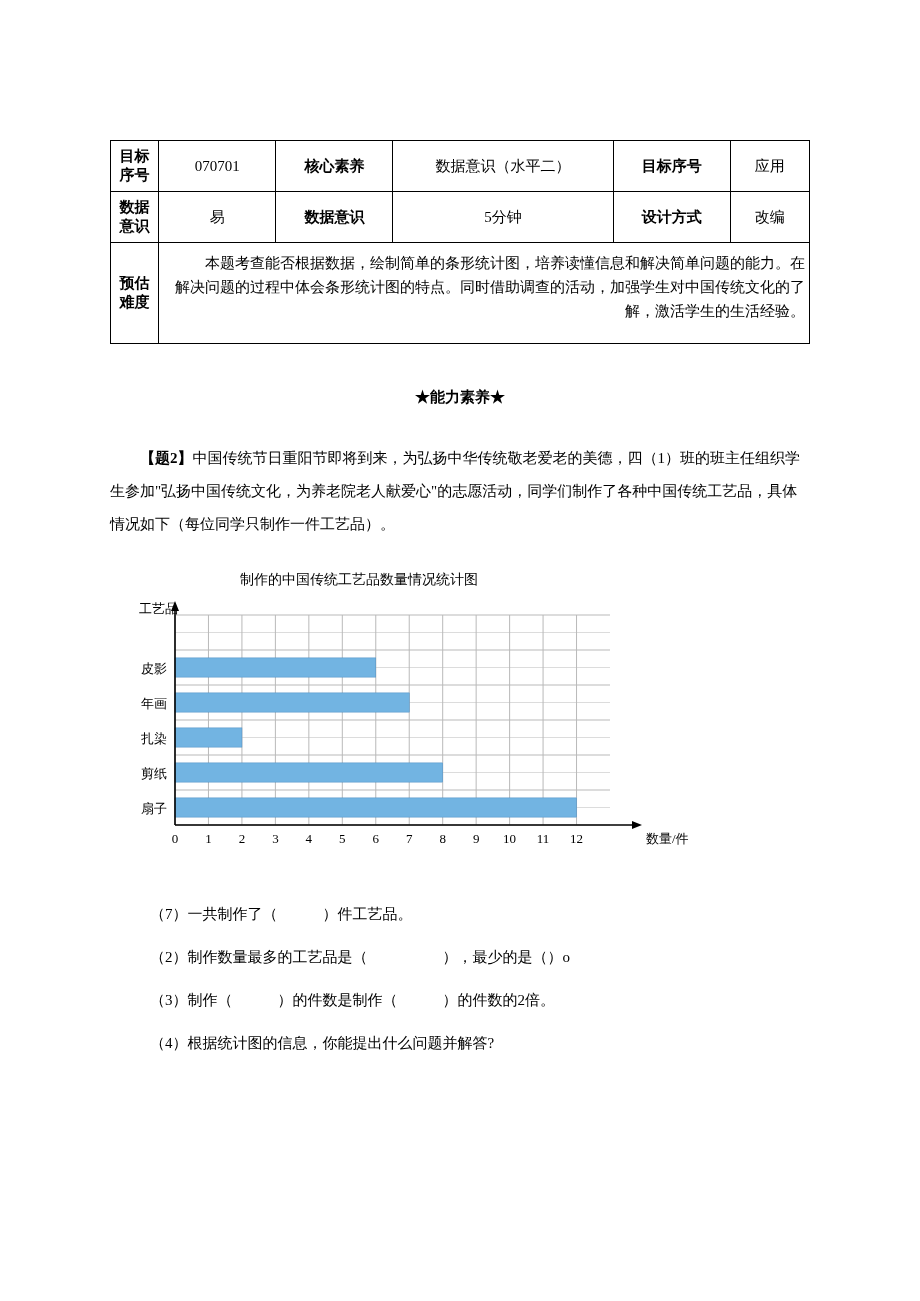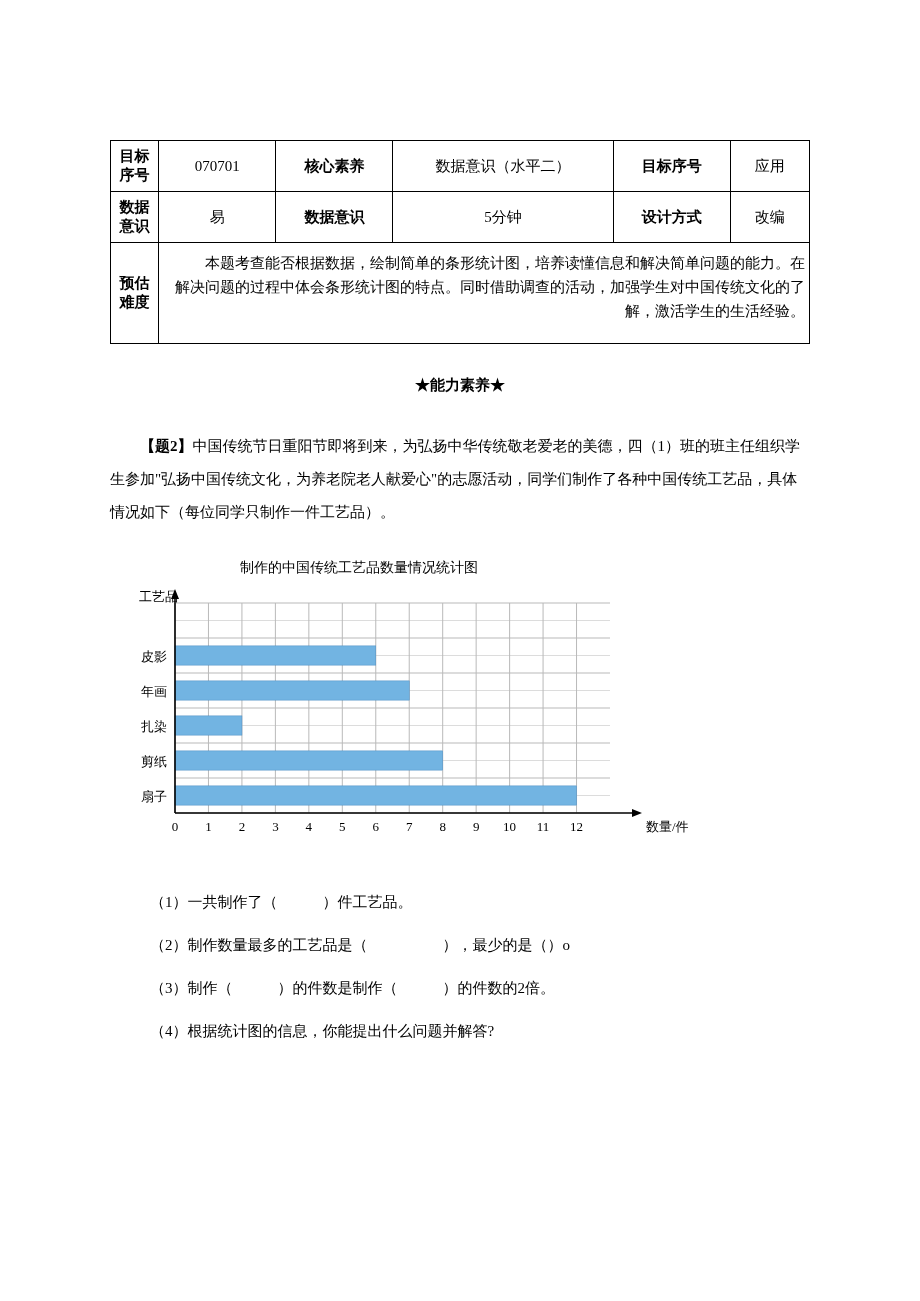--- a/index.html
+++ b/index.html
@@ -28,21 +28,21 @@
     table.meta .label { font-weight: bold; }
     table.meta td.design-intent {
       text-align: right;
       text-indent: 2em;
       line-height: 1.6;
       padding: 8px 4px 20px 4px;
     }
     .section-star {
       text-align: center;
       font-weight: bold;
-      margin: 32px 0 35px 0;
+      margin: 44px 0 35px 0;
     }
     .question-block {
       line-height: 2.2;
       text-indent: 2em;
       margin-bottom: 30px;
     }
     .bold { font-weight: bold; }
     .chart-wrap {
       margin: 10px 0 40px 10px;
     }
@@ -148,17 +148,17 @@
       <text x="356.15384615384613" y="248" text-anchor="middle" font-size="13" font-family="SimSun,serif">9</text>
       <text x="389.61538461538464" y="248" text-anchor="middle" font-size="13" font-family="SimSun,serif">10</text>
       <text x="423.0769230769231" y="248" text-anchor="middle" font-size="13" font-family="SimSun,serif">11</text>
       <text x="456.53846153846155" y="248" text-anchor="middle" font-size="13" font-family="SimSun,serif">12</text>
       <text x="19" y="18" font-size="13" font-family="SimSun,serif">工艺品</text>
       <text x="526" y="248" font-size="13" font-family="SimSun,serif" text-anchor="start">数量/件</text>
     </svg>
 </div>
 
 <div class="sub-questions">
-  <p>（1）一共制作了（　　　）件工艺品。</p>
+  <p>（7）一共制作了（　　　）件工艺品。</p>
   <p>（2）制作数量最多的工艺品是（　　　　　），最少的是（）o</p>
   <p>（3）制作（　　　）的件数是制作（　　　）的件数的2倍。</p>
   <p>（4）根据统计图的信息，你能提出什么问题并解答?</p>
 </div>
 
 </body></html>

